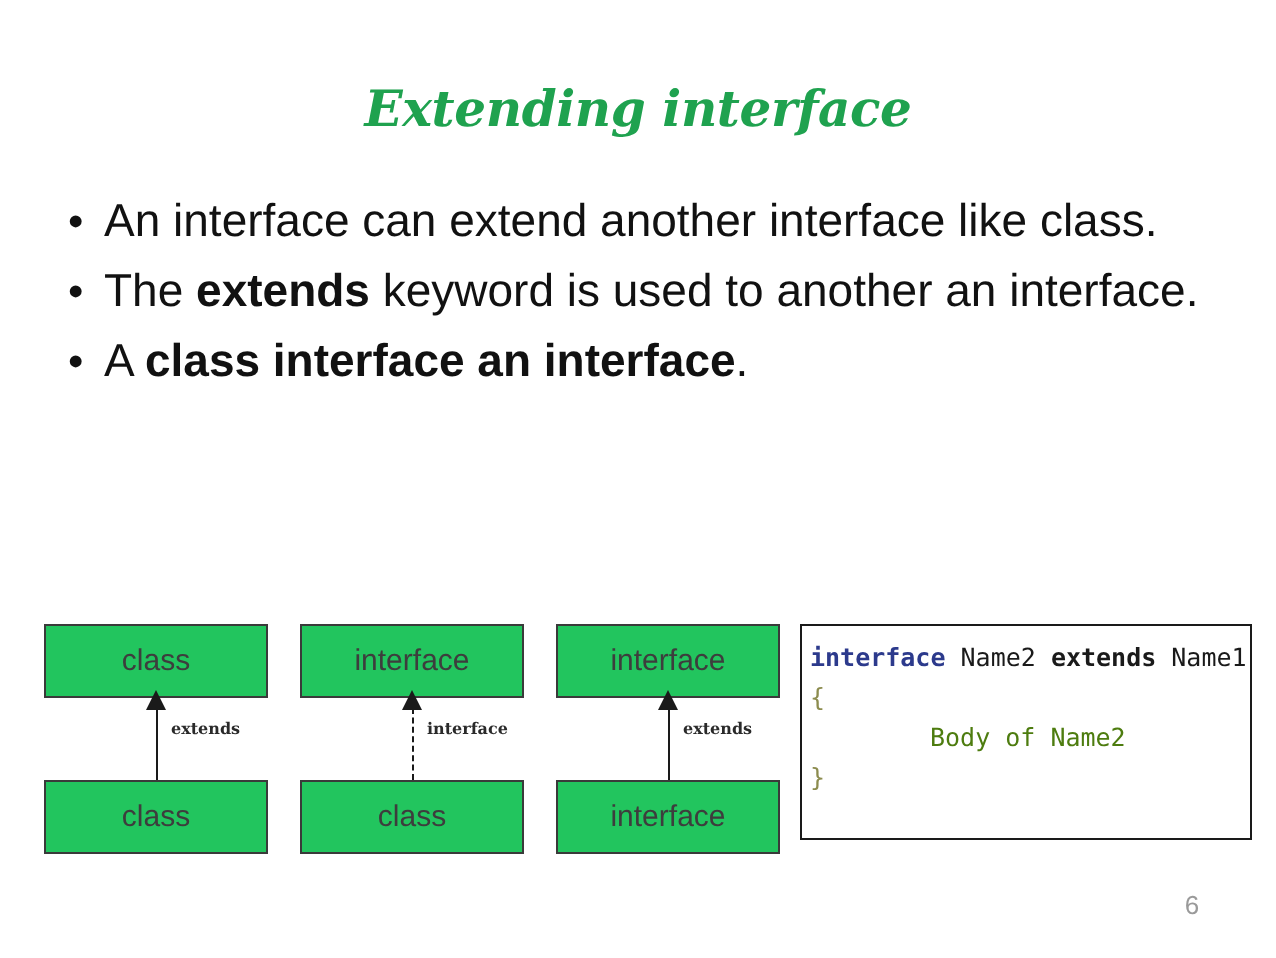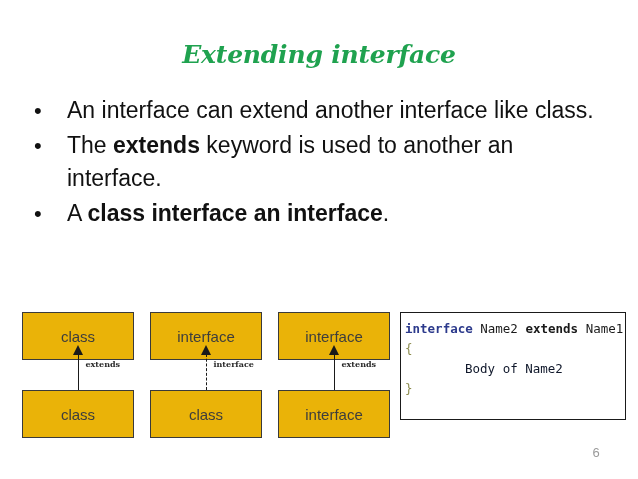--- a/index.html
+++ b/index.html
@@ -53,21 +53,20 @@
     text-align: left;
     padding-left: 6px;
     box-sizing: border-box;
   }
   .bullet-text {
     flex: 1 1 auto;
     font-size: 23px;
     line-height: 33px;
     color: #111111;
     font-family: "Liberation Sans", sans-serif;
-    margin-left: 15px;
   }
   .bullet-text b {
     font-weight: bold;
   }
 
   
   .diagram-area {
     position: absolute;
     left: 0;
     top: 305px;
@@ -81,24 +80,24 @@
     height: 118px;
   }
   .uml-group.g1 { left: 22px; }
   .uml-group.g2 { left: 150px; }
   .uml-group.g3 { left: 278px; }
 
   .uml-box {
     position: absolute;
     left: 0;
     width: 100%;
-    height: 48px;
+    height: 37px;
     box-sizing: border-box;
     border: 1.5px solid #3a3a3a;
-    background: #eab308;
+    background: #22c55e;
     display: flex;
     align-items: center;
     justify-content: center;
     font-family: "Liberation Sans", sans-serif;
     font-size: 15px;
     color: #3d3d3d;
   }
   .uml-box.top { top: 7px; }
   .uml-box.bottom { top: 85px; }
 
@@ -158,21 +157,21 @@
     line-height: 20px;
     color: #8c8c4e;
     white-space: pre;
     overflow: hidden;
   }
   .code-line { white-space: pre; }
   .kw-interface { color: #2c3a8c; font-weight: bold; }
   .kw-extends { color: #1a1a1a; font-weight: bold; }
   .ident { color: #1a1a1a; }
   .brace { color: #8c8c4e; }
-  .body-text { color: #0f172a; }
+  .body-text { color: #4d7c0f; }
 
   
   .page-number {
     position: absolute;
     left: 584px;
     top: 445px;
     width: 24px;
     text-align: center;
     font-family: "Liberation Sans", sans-serif;
     font-size: 13px;

